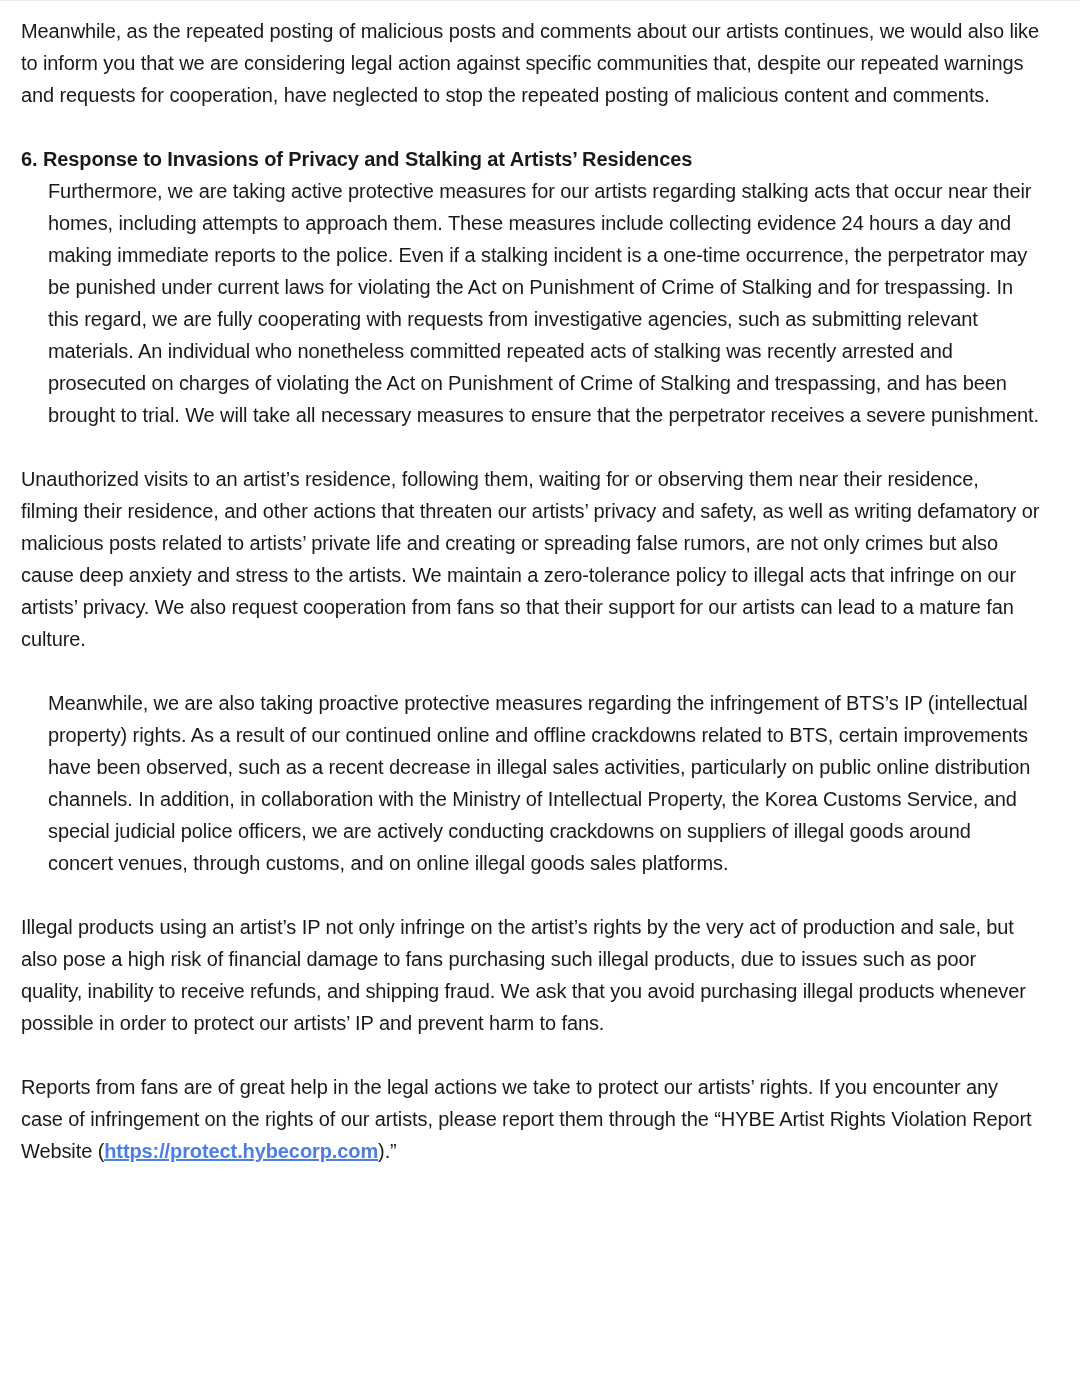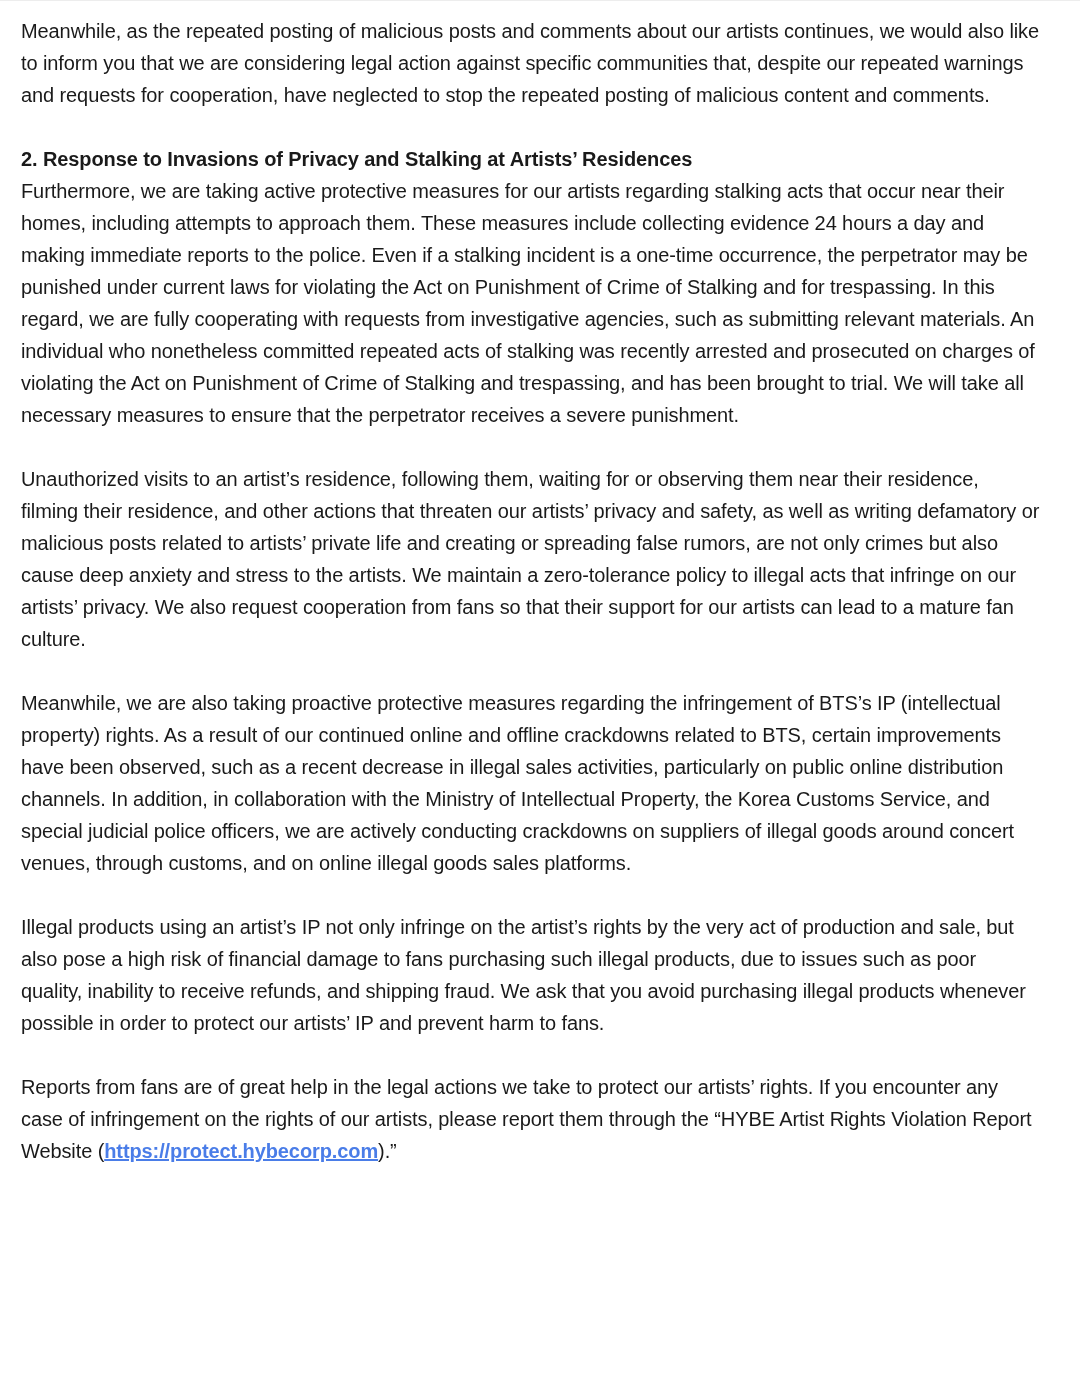--- a/index.html
+++ b/index.html
@@ -32,39 +32,40 @@
     margin-bottom: 0;
   }
   .heading {
     font-size: 20px;
     line-height: 32px;
     font-weight: 700;
     margin: 0;
   }
   .para.after-heading {
     margin-top: 0;
+    margin-left: 27px;
   }
   a.report-link {
     color: var(--link, #4a7de8);
     font-weight: 700;
     text-decoration: underline;
     cursor: pointer;
   }
 </style>
 </head>
 <body>
 
 <div class="top-hairline"></div>
 
 <main class="page">
 
   <p class="para">Meanwhile, as the repeated posting of malicious posts and comments about our artists continues, we would also like to inform you that we are considering legal action against specific communities that, despite our repeated warnings and requests for cooperation, have neglected to stop the repeated posting of malicious content and comments.</p>
 
   <section>
-    <h2 class="heading">2. Response to Invasions of Privacy and Stalking at Artists’ Residences</h2>
+    <h2 class="heading">6. Response to Invasions of Privacy and Stalking at Artists’ Residences</h2>
     <p class="para after-heading">Furthermore, we are taking active protective measures for our artists regarding stalking acts that occur near their homes, including attempts to approach them. These measures include collecting evidence 24 hours a day and making immediate reports to the police. Even if a stalking incident is a one-time occurrence, the perpetrator may be punished under current laws for violating the Act on Punishment of Crime of Stalking and for trespassing. In this regard, we are fully cooperating with requests from investigative agencies, such as submitting relevant materials. An individual who nonetheless committed repeated acts of stalking was recently arrested and prosecuted on charges of violating the Act on Punishment of Crime of Stalking and trespassing, and has been brought to trial. We will take all necessary measures to ensure that the perpetrator receives a severe punishment.</p>
   </section>
 
   <p class="para">Unauthorized visits to an artist’s residence, following them, waiting for or observing them near their residence, filming their residence, and other actions that threaten our artists’ privacy and safety, as well as writing defamatory or malicious posts related to artists’ private life and creating or spreading false rumors, are not only crimes but also cause deep anxiety and stress to the artists. We maintain a zero-tolerance policy to illegal acts that infringe on our artists’ privacy. We also request cooperation from fans so that their support for our artists can lead to a mature fan culture.</p>
 
   <section>
     <p class="para after-heading">Meanwhile, we are also taking proactive protective measures regarding the infringement of BTS’s IP (intellectual property) rights. As a result of our continued online and offline crackdowns related to BTS, certain improvements have been observed, such as a recent decrease in illegal sales activities, particularly on public online distribution channels. In addition, in collaboration with the Ministry of Intellectual Property, the Korea Customs Service, and special judicial police officers, we are actively conducting crackdowns on suppliers of illegal goods around concert venues, through customs, and on online illegal goods sales platforms.</p>
   </section>
 
   <p class="para">Illegal products using an artist’s IP not only infringe on the artist’s rights by the very act of production and sale, but also pose a high risk of financial damage to fans purchasing such illegal products, due to issues such as poor quality, inability to receive refunds, and shipping fraud. We ask that you avoid purchasing illegal products whenever possible in order to protect our artists’ IP and prevent harm to fans.</p>

